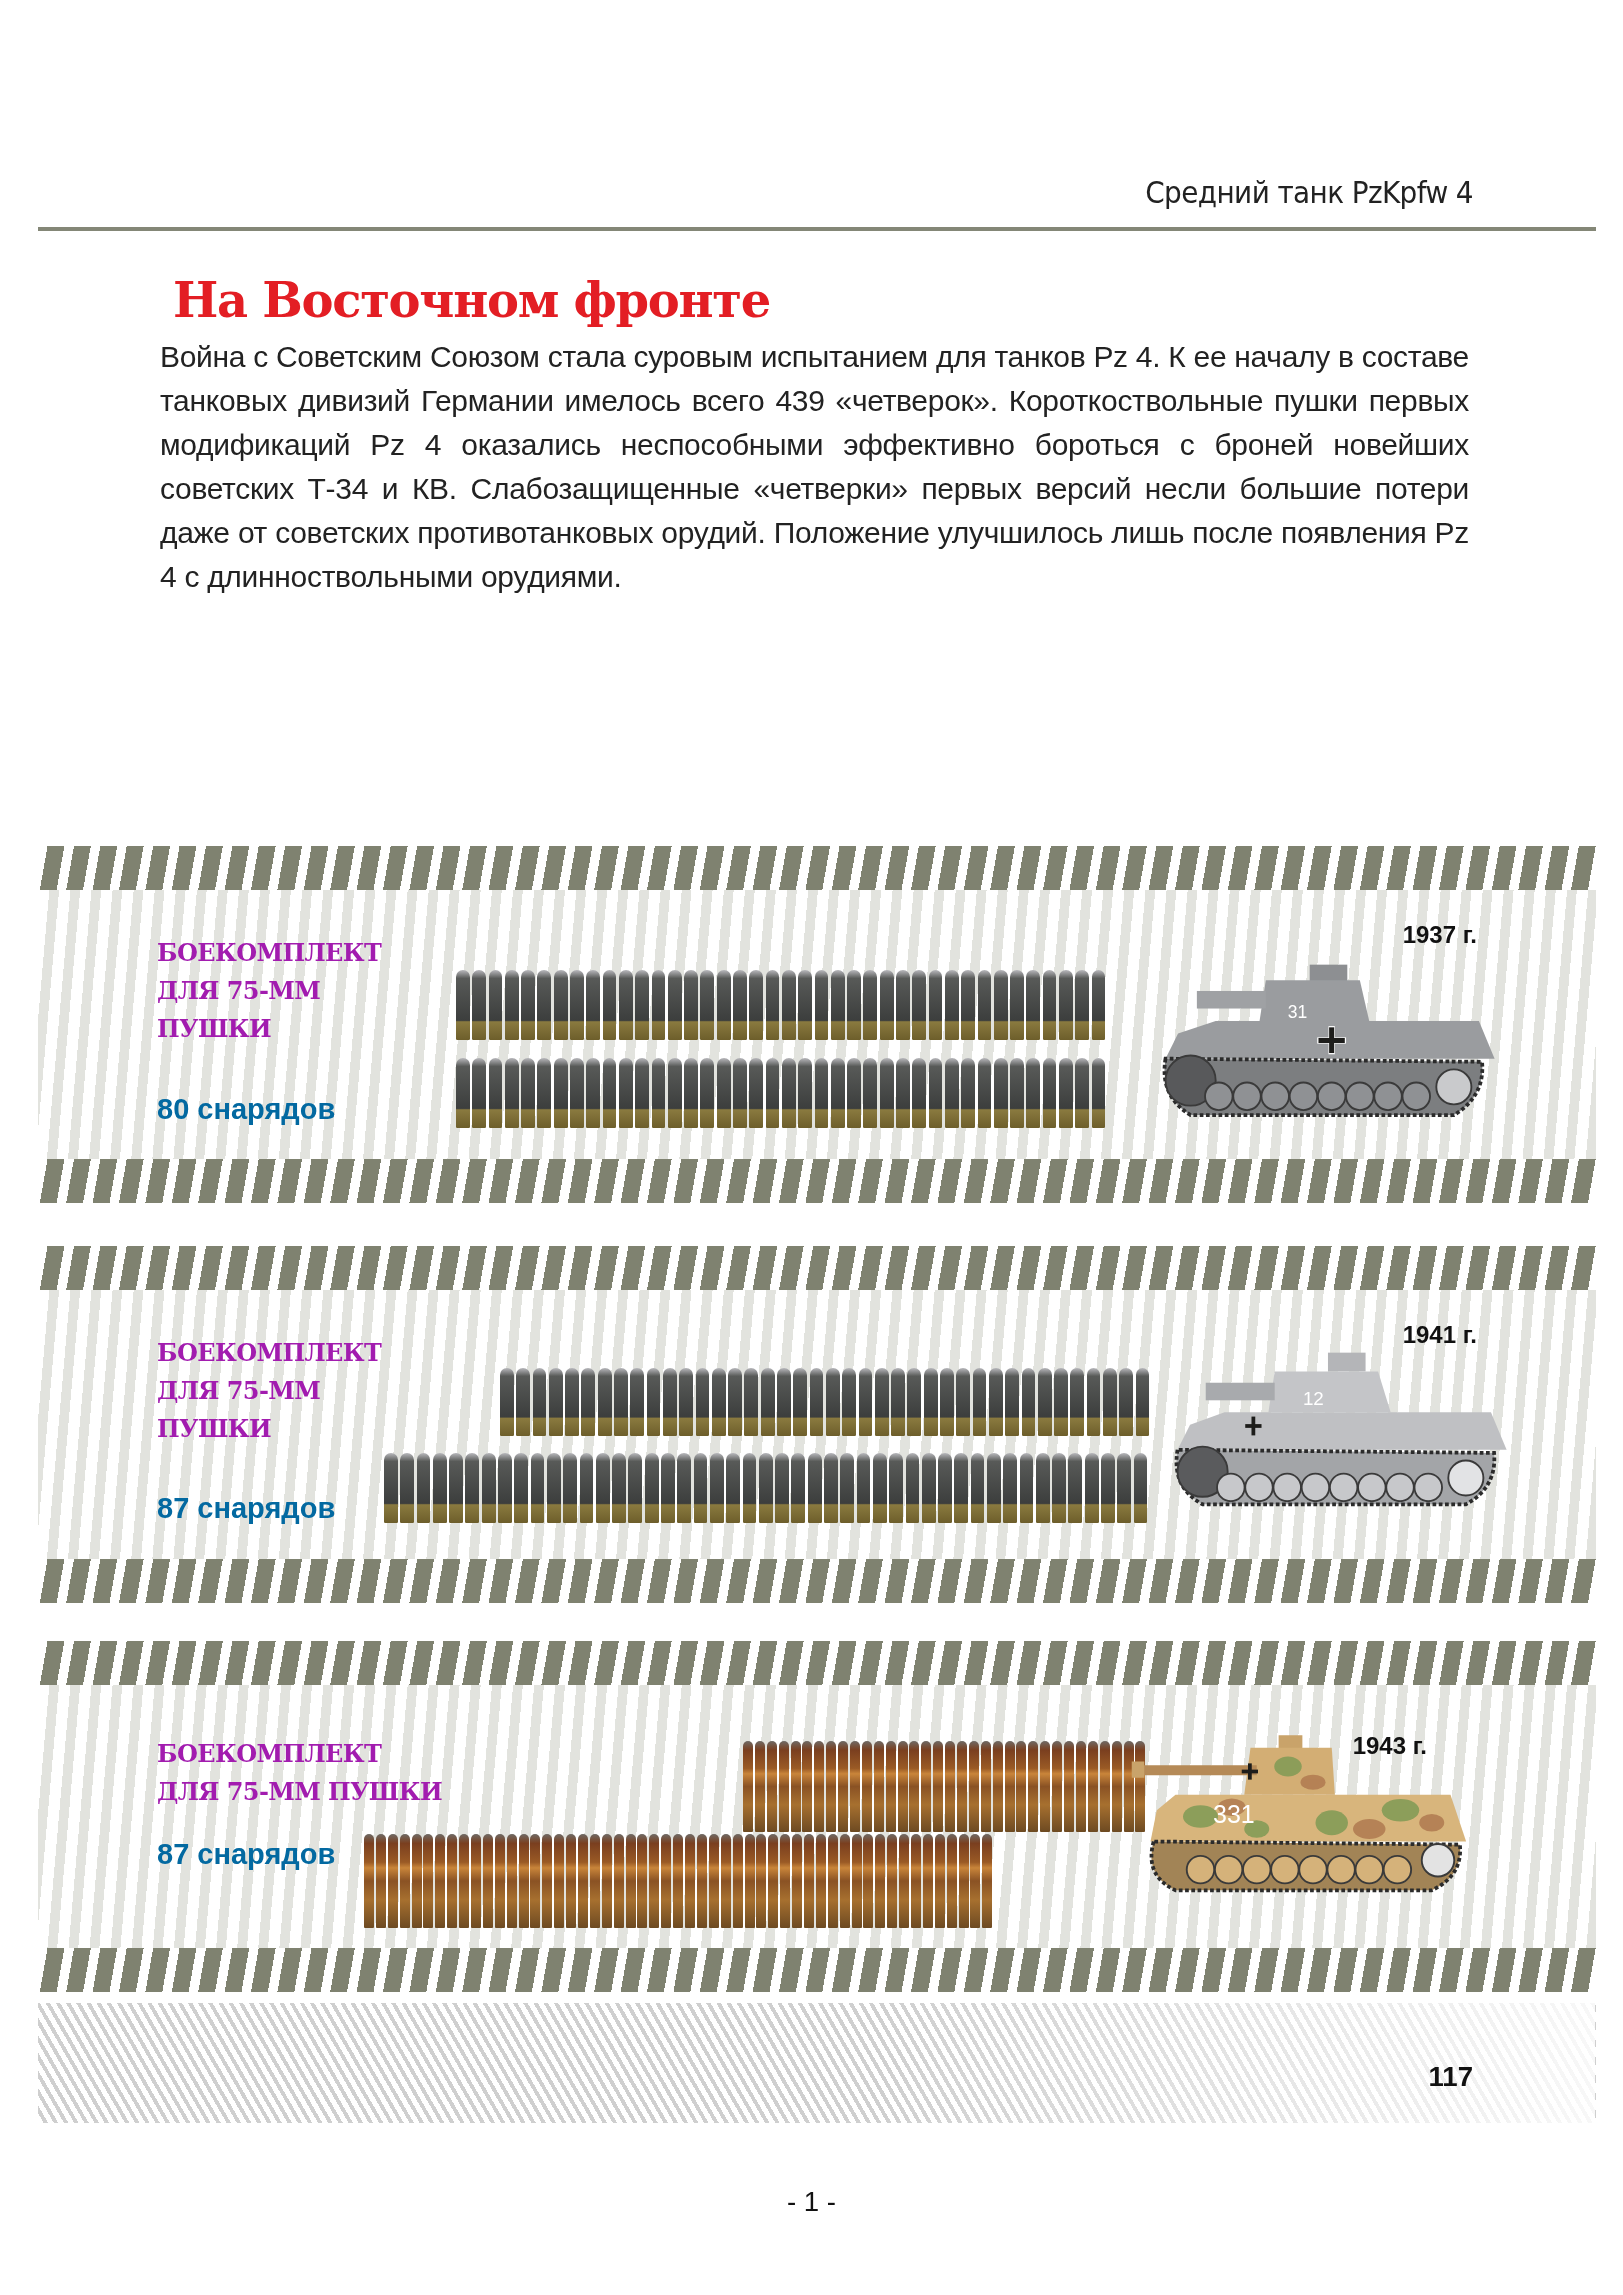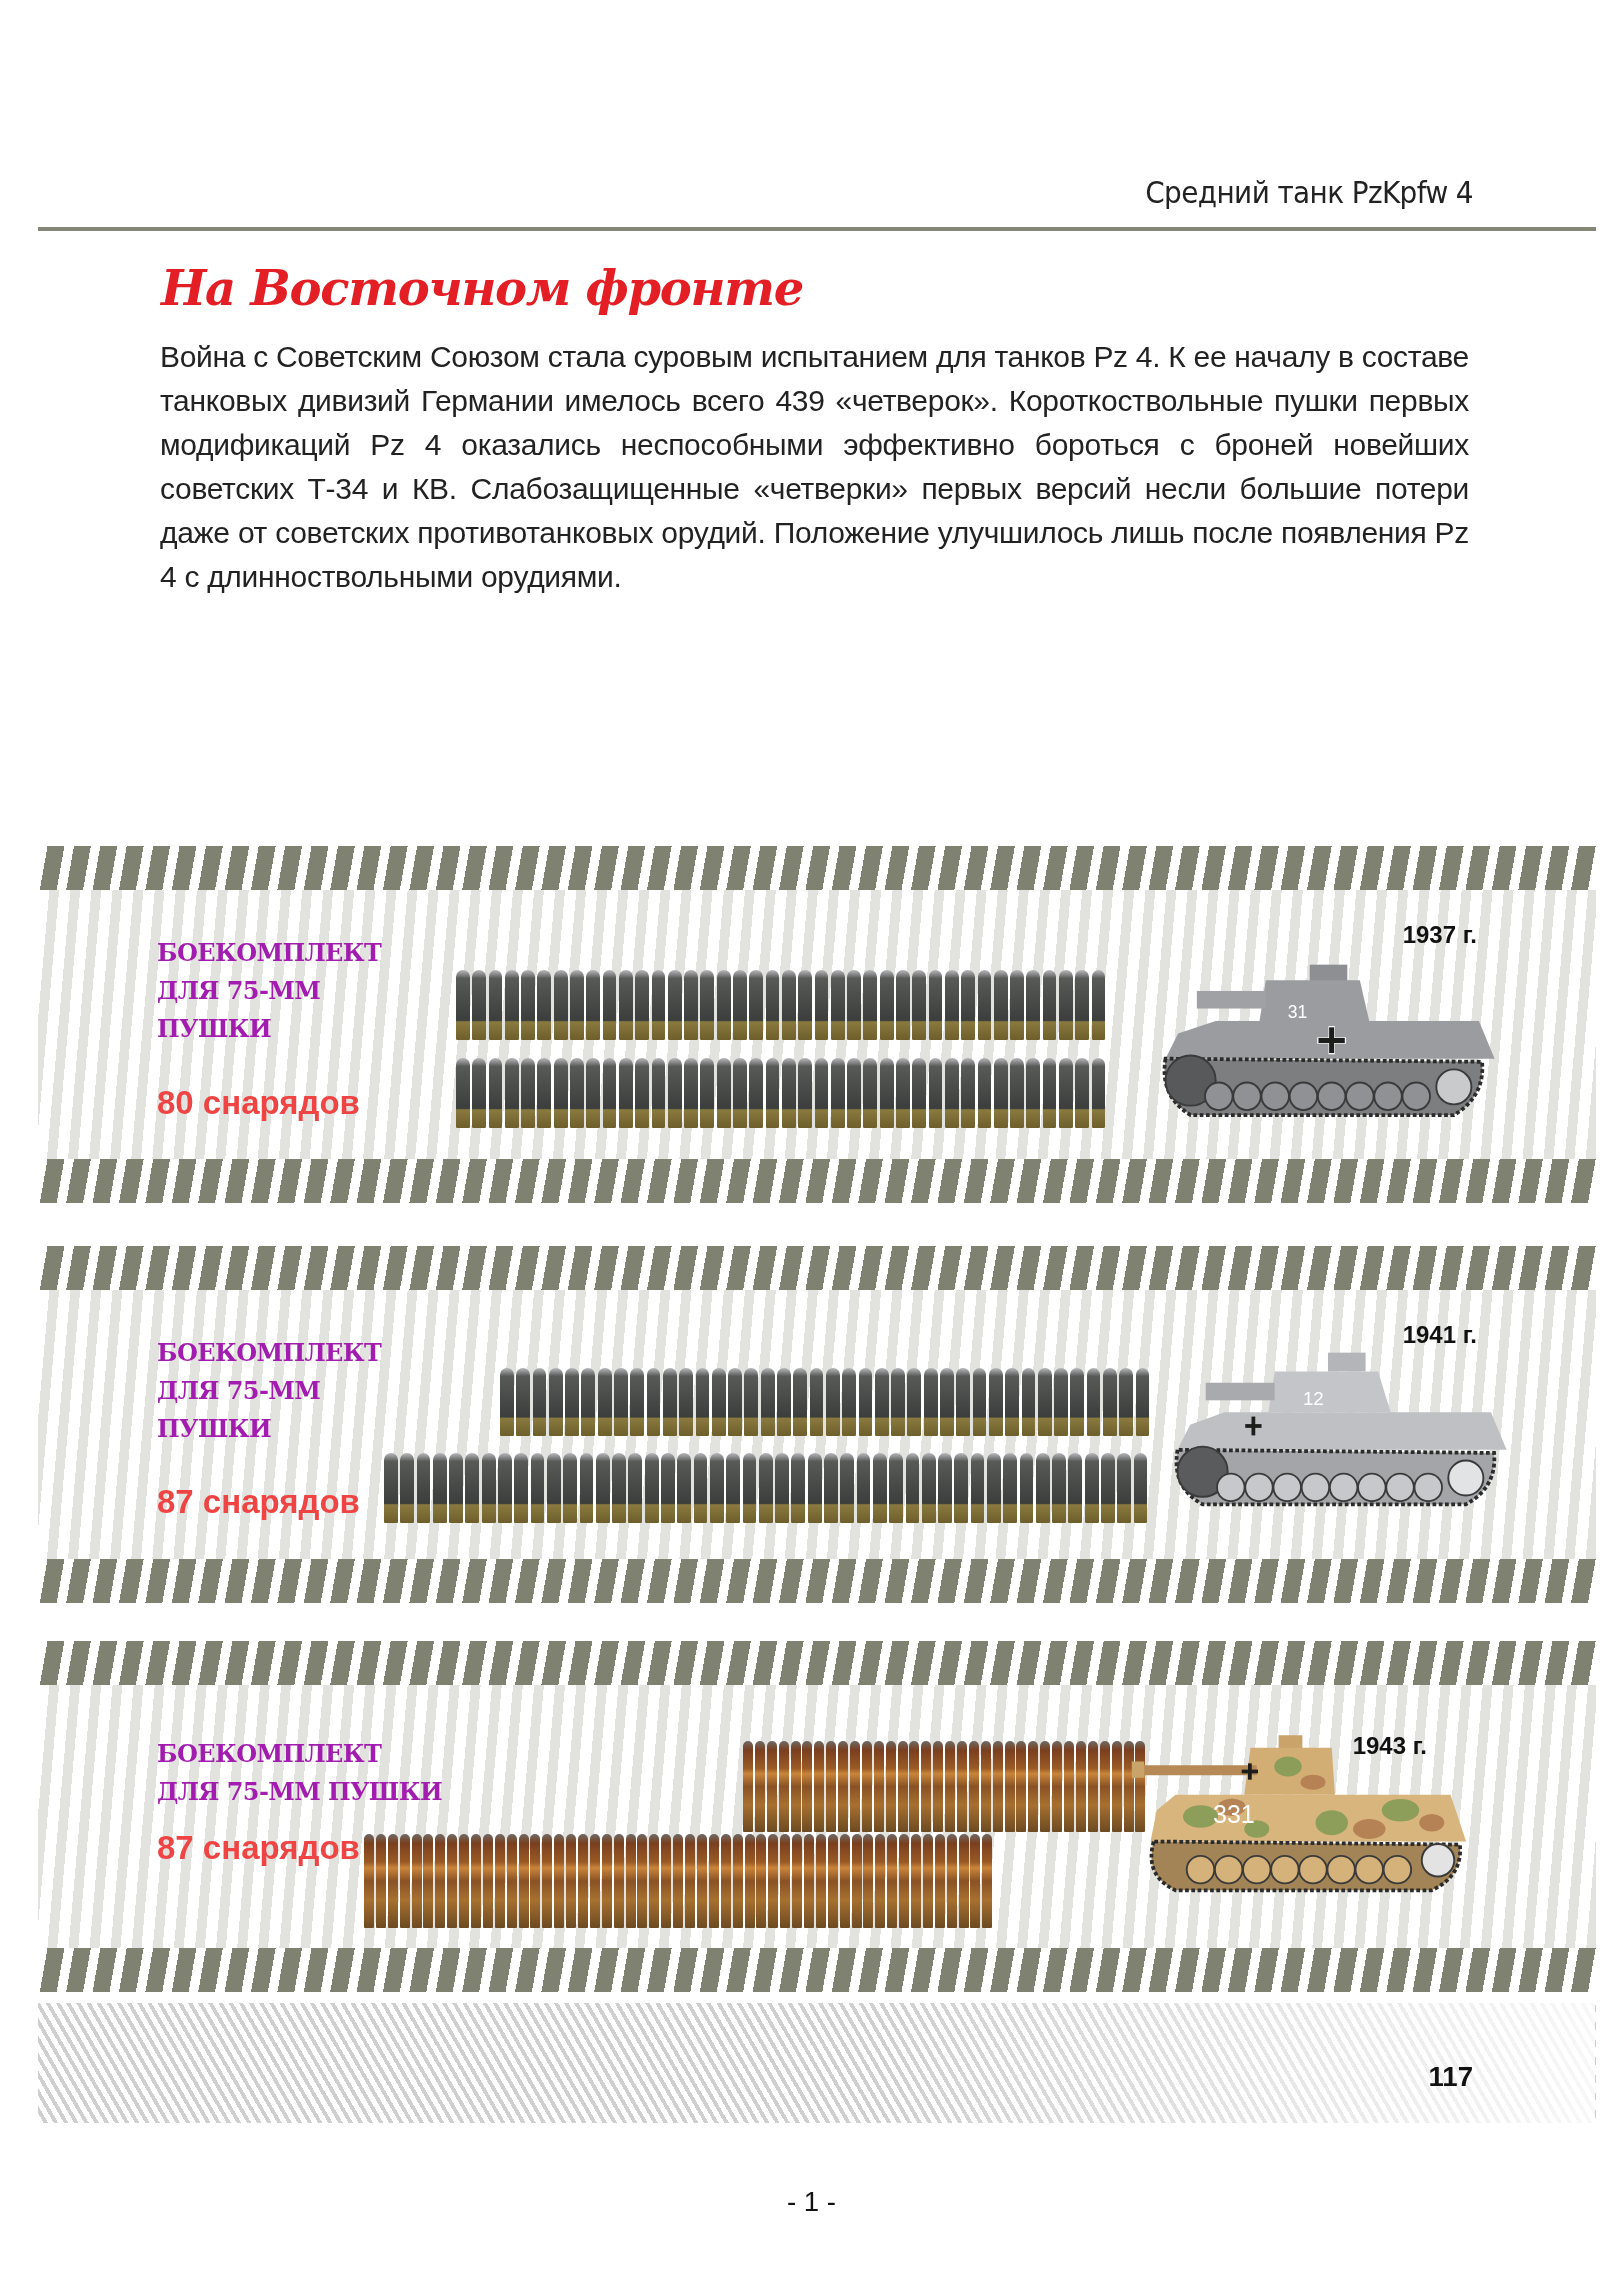--- a/index.html
+++ b/index.html
@@ -6,39 +6,39 @@
   body{width:1623px;height:2295px;position:relative;overflow:hidden;font-family:"Liberation Sans",sans-serif;color:#1d1d1b;}
   .running-head{position:absolute;right:150px;top:174px;font-size:31px;font-family:"DejaVu Sans",sans-serif;font-stretch:condensed;color:#222;letter-spacing:-0.6px;text-align:right;}
   .rule{position:absolute;left:38px;width:1558px;top:227px;height:3.8px;background:#848777;}
   .title{position:absolute;left:157px;top:256px;font-family:"DejaVu Serif",serif;font-weight:bold;font-size:48px;color:#e31e24;letter-spacing:-1.3px;}
   .body{position:absolute;left:157px;top:332px;width:1315px;font-size:30px;line-height:44px;font-family:"Liberation Sans",sans-serif;color:#222;text-align:justify;letter-spacing:-0.3px;}
   .body p{margin:3px;}
   .panel{position:absolute;left:38px;width:1558px;overflow:hidden;}
   .stripes-mid{position:absolute;left:0;right:0;background:repeating-linear-gradient(95deg,#ffffff 0 11.3px,#e2e3de 11.3px 21px);}
   .stripes-band{position:absolute;left:0;right:0;background:repeating-linear-gradient(100deg,#ffffff 0 9.4px,#7f8270 9.4px 26px);}
   .panel-heading{position:absolute;font-family:"DejaVu Serif",serif;font-weight:bold;font-size:24px;line-height:38px;color:#a21caf;letter-spacing:-0.6px;}
-  .panel-count{position:absolute;font-weight:bold;font-size:33px;color:#ef4444;font-family:"Liberation Sans",sans-serif;}
+  .panel-count{position:absolute;font-weight:bold;font-size:29px;color:#0369a1;font-family:"Liberation Sans",sans-serif;margin-top:9px;}
   .panel-year{position:absolute;font-weight:bold;font-size:24px;color:#111;font-family:"Liberation Sans",sans-serif;}
   .shell-row{position:absolute;display:flex;gap:2.5px;}
   .shell{width:13.8px;height:100%;border-radius:6.9px 6.9px 1.3px 1.3px;}
   .shell.gray{background:linear-gradient(to bottom,#b9b9bd 0%,#585a58 12%,#3c3e3d 72%,#8a7a3f 74%,#6d5e2b 100%);}
   .shell.brown{background:linear-gradient(to bottom,#6f6a65 0%,#7a3f1f 10%,#9a5a25 30%,#c9853a 36%,#8a5224 50%,#a7702f 70%,#6d4a22 100%);width:10px;}
   .tank{position:absolute;}
   .footer-hatch{position:absolute;left:38px;width:1558px;top:2003px;height:120px;background:repeating-linear-gradient(60deg,#ffffff 0 5px,#cfcfcf 5px 8.8px);}
   .footer-fade{position:absolute;left:877px;width:718px;top:2003px;height:120px;background:linear-gradient(to right,rgba(255,255,255,0),rgba(255,255,255,0.85));}
   .folio{position:absolute;right:150px;top:2061px;font-weight:bold;font-size:27.6px;font-family:Liberation Sans, sans-serif;color:#111;}
   .page-num{position:absolute;left:0;right:0;top:2186px;text-align:center;font-size:27.6px;font-family:"Liberation Sans",sans-serif;color:#111;}
 </style>
 </head>
 <body>
 
 <div class="running-head">Средний танк PzKpfw 4</div>
 <div class="rule"></div>
 
-<h1 class="title" style="margin:4px;font-style:italic;">На Восточном фронте</h1>
+<h1 class="title" style="margin:16px;">На Восточном фронте</h1>
 <div class="body">
   <p>Война с Советским Союзом стала суровым испытанием для танков Pz 4. К ее началу в составе танковых дивизий Германии имелось всего 439 «четверок». Короткоствольные пушки первых модификаций Pz 4 оказались неспособными эффективно бороться с броней новейших советских Т-34 и КВ. Слабозащищенные «четверки» первых версий несли большие потери даже от советских противотанковых орудий. Положение улучшилось лишь после появления Pz 4 с длинноствольными орудиями.</p>
 </div>
 
 <section class="panel" style="top:846px;height:357px;">
   <div class="stripes-band" style="top:0;height:44px;"></div>
   <div class="stripes-mid" style="top:44px;height:269px;"></div>
   <div class="stripes-band" style="top:313px;height:44px;"></div>
   <div class="panel-heading" style="left:119px;top:88px;">
     <div>БОЕКОМПЛЕКТ</div>

